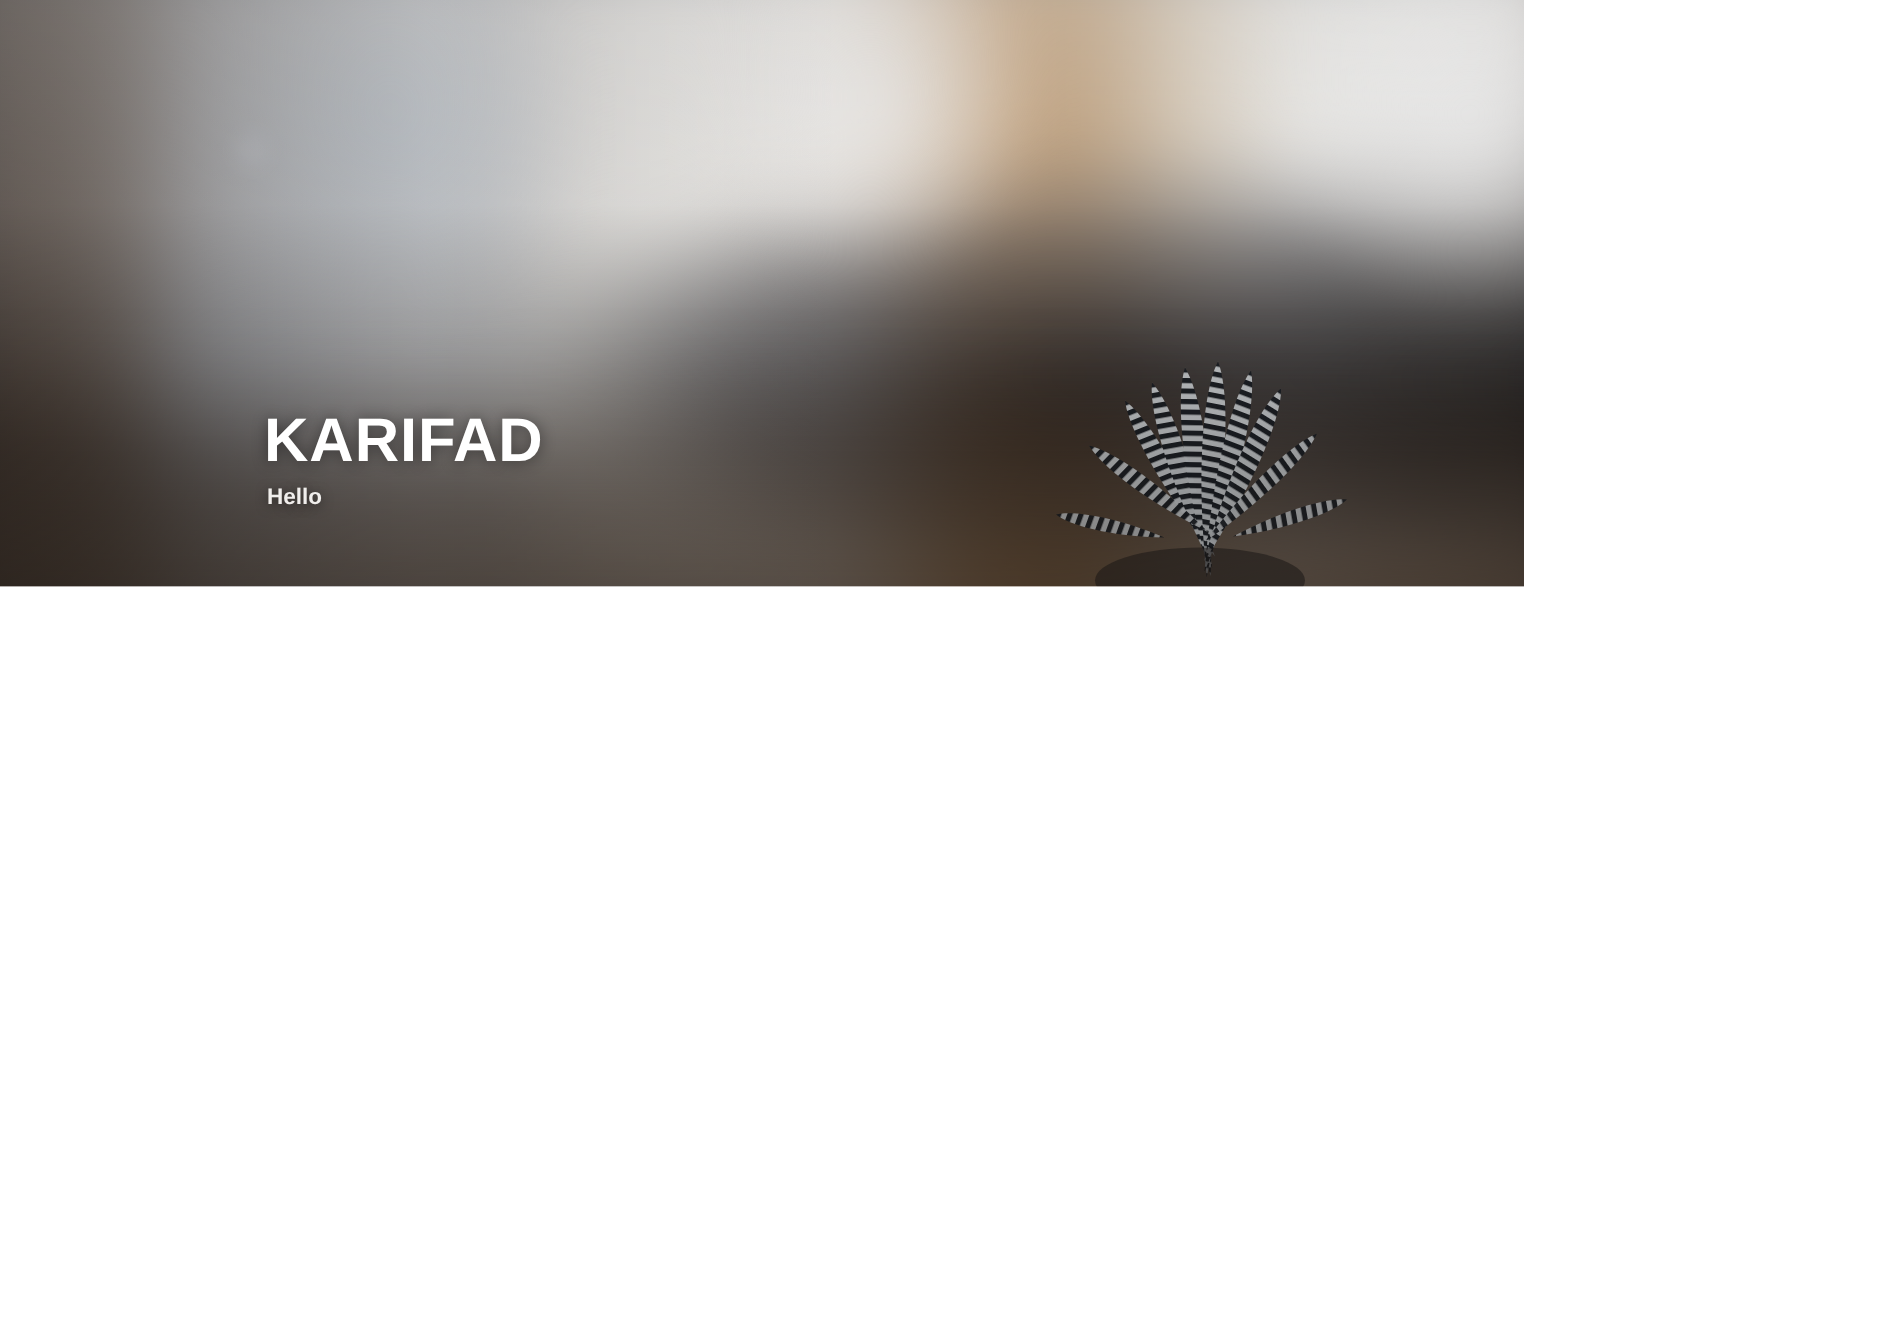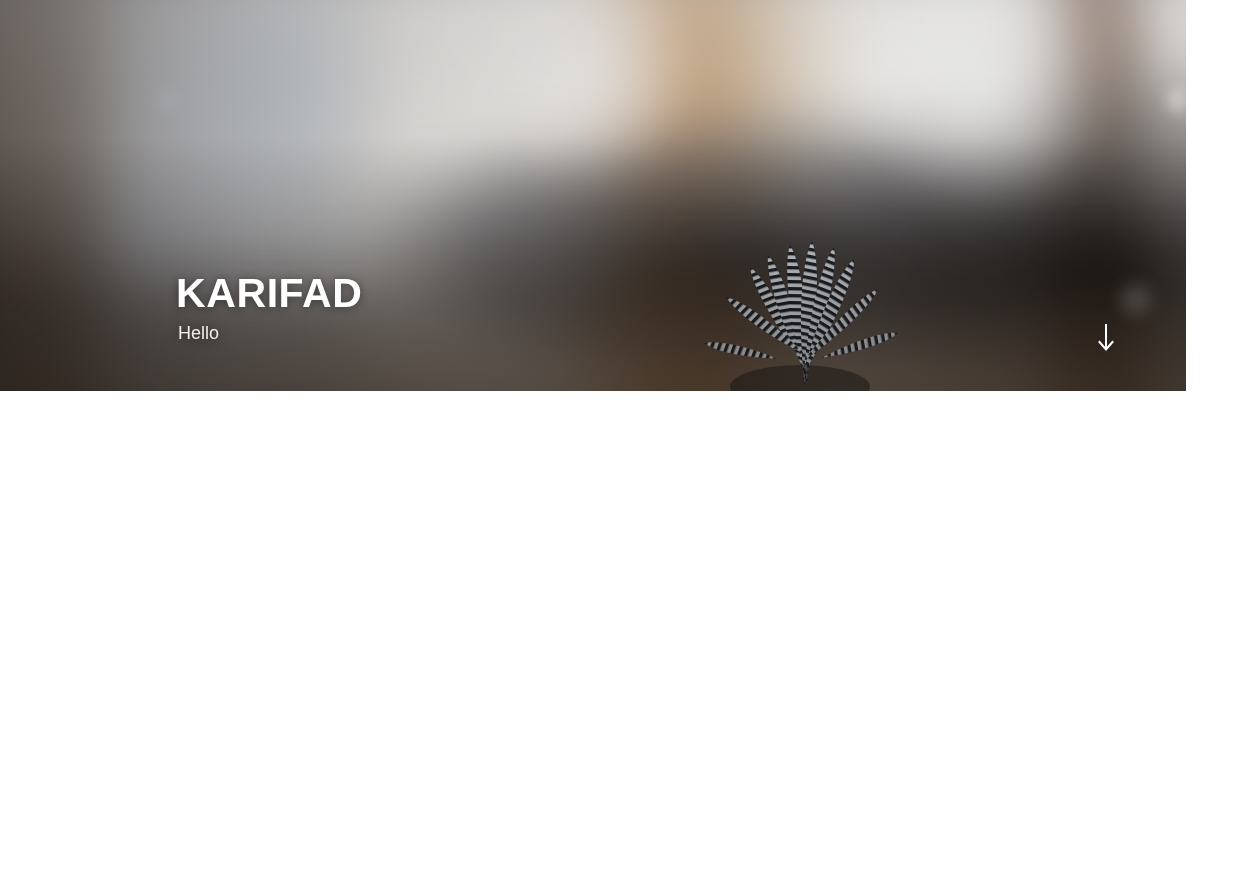--- a/index.html
+++ b/index.html
@@ -15,21 +15,21 @@
     position: relative;
     width: 1254px;
     height: 886px;
     overflow: hidden;
     background: #fff;
   }
 
   
   .hero {
     position: relative;
-    width: 1186px;
+    width: 1016px;
     height: 391px;
     overflow: hidden;
     background: #0f172a;
   }
   .hero-photo {
     position: absolute;
     inset: 0;
     overflow: hidden;
   }
   
@@ -115,22 +115,22 @@
     margin: 0;
     font-size: 41px;
     line-height: 1.05;
     font-weight: 700;
     letter-spacing: 0.6px;
     color: #ffffff;
     text-shadow: 0 1px 10px rgba(0,0,0,0.45);
   }
   .site-tagline {
     margin: 8px 0 0 2px;
-    font-size: 18px;
-    font-weight: 400;
+    font-size: 15px;
+    font-weight: 700;
     color: #f0eeec;
     text-shadow: 0 1px 8px rgba(0,0,0,0.5);
   }
   .scroll-down {
     position: absolute;
     left: 1097px;
     top: 322px;
     width: 18px;
     height: 32px;
     cursor: pointer;

